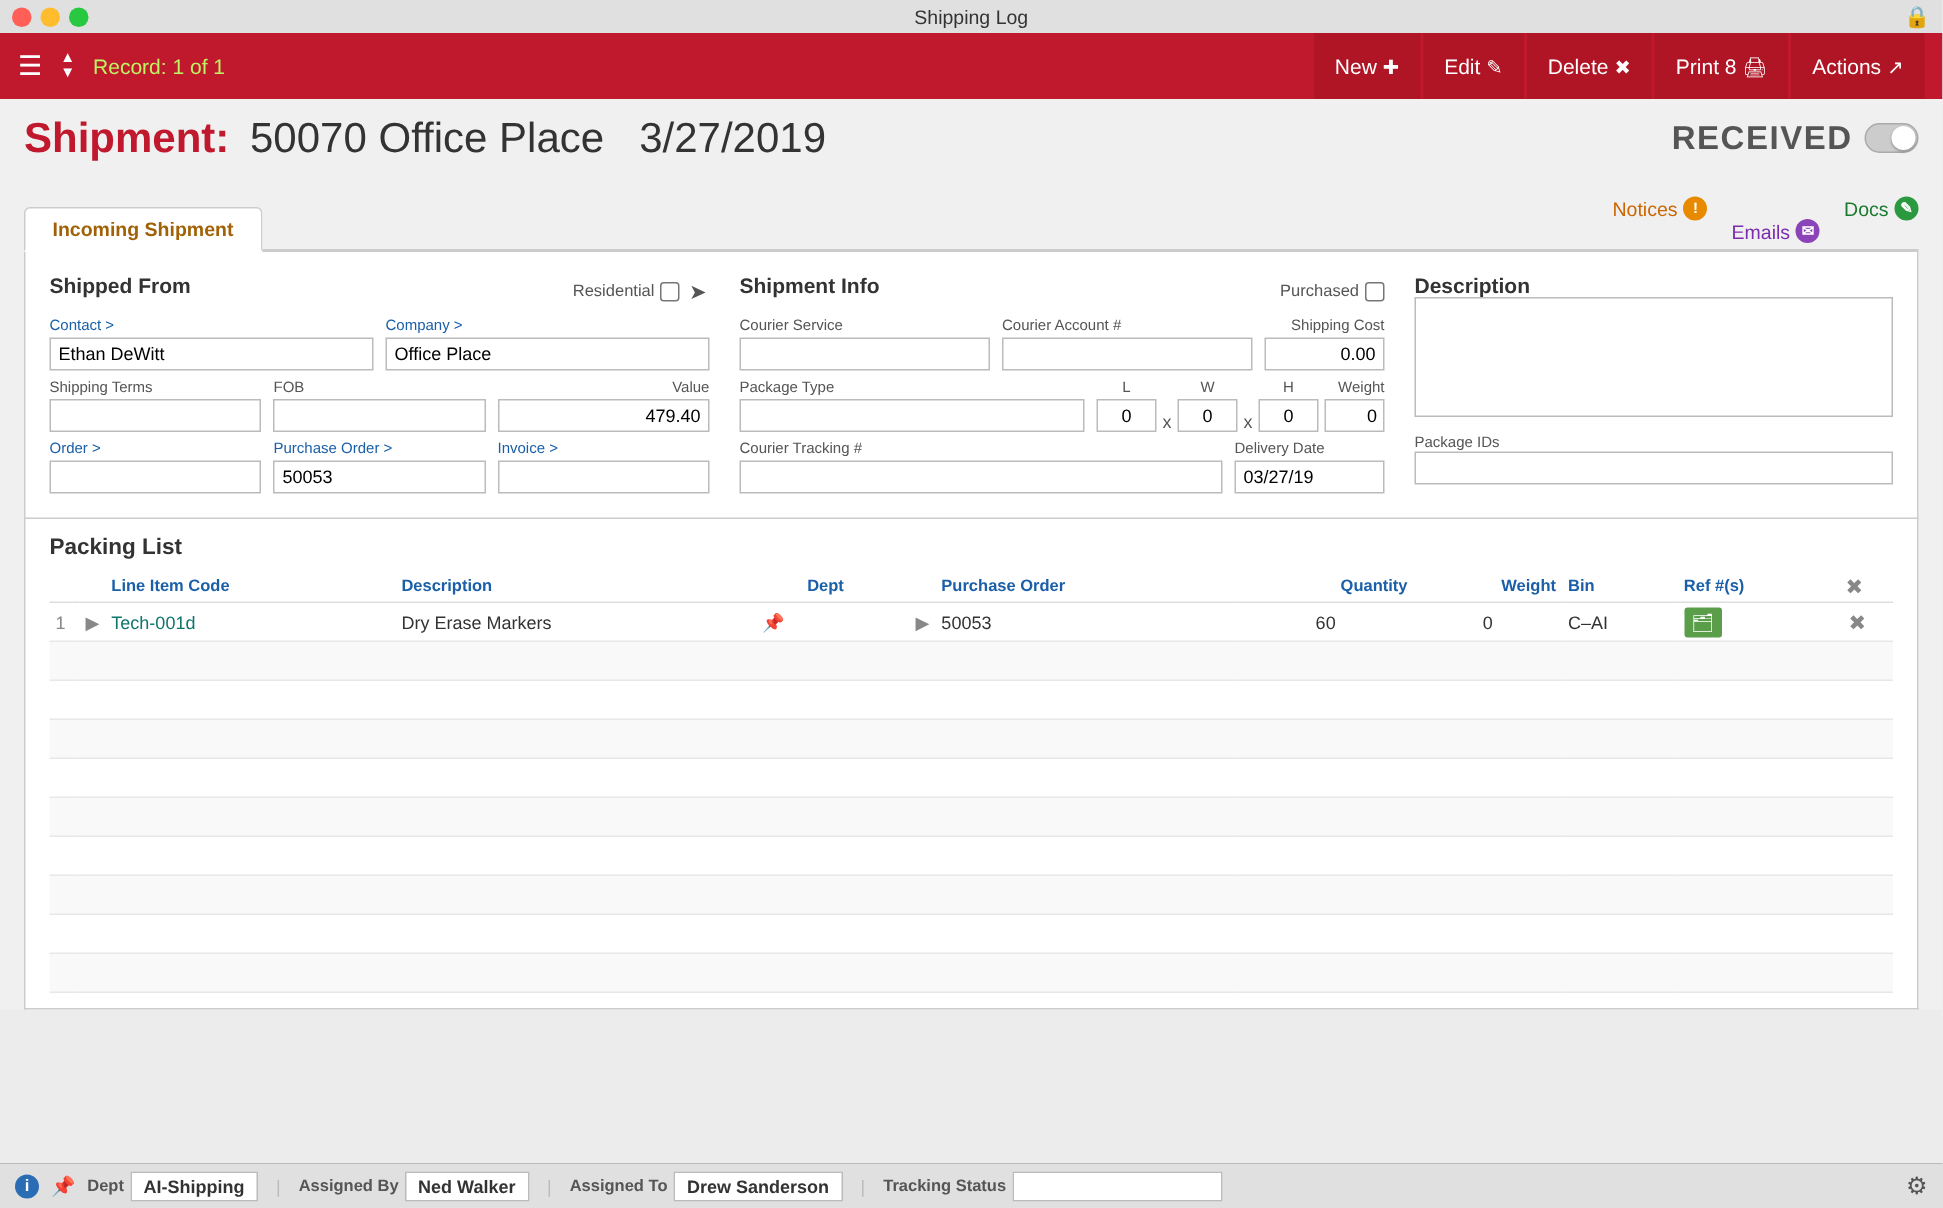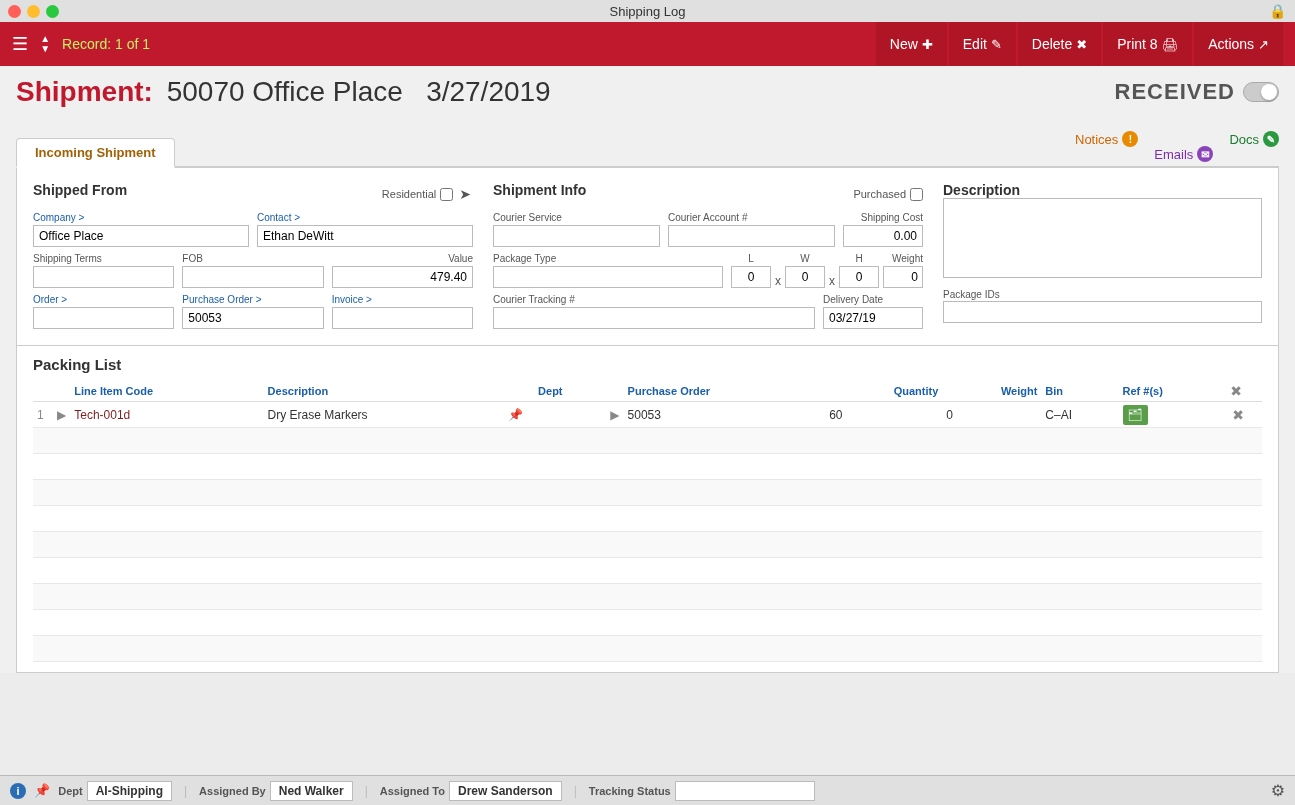--- a/index.html
+++ b/index.html
@@ -323,24 +323,24 @@
       height: 26px;
       border-bottom: 1px solid #e8e8e8;
       vertical-align: middle;
     }
     .packing-table tr:nth-child(odd) td { background: #f9f9f9; }
     .packing-table tr:nth-child(even) td { background: #fff; }
     .packing-table tr.data-row td { background: white; }
 
     .row-num { color: #888; font-size: 11px; width: 20px; }
     .row-arrow { color: #888; width: 14px; cursor: pointer; }
-    .row-link { color: #7f1d1d; cursor: pointer; font-size: 12px; }
+    .row-link { color: #0f766e; cursor: pointer; font-size: 12px; }
     .row-pin { font-size: 12px; color: #888; }
 
-    .packing-table td.right { text-align: left; }
+    .packing-table td.right { text-align: center; }
 
     .row-delete-btn {
       background: none;
       border: none;
       cursor: pointer;
       color: #888;
       font-size: 14px;
       padding: 0 2px;
     }
     .row-delete-header-btn {
@@ -502,26 +502,26 @@
         <div class="shipped-from-header">
           <span class="section-title">Shipped From</span>
           <div class="residential-row">
             <span>Residential</span>
             <input type="checkbox" style="">
             <button class="arrow-btn">➤</button>
           </div>
         </div>
         <div class="field-row">
           <div class="field-group">
+            <span class="field-label link">Contact &gt;</span>
+            <input class="field-input" type="text" value="Ethan DeWitt" style="">
+          </div>
+          <div class="field-group">
             <span class="field-label link">Company &gt;</span>
             <input class="field-input" type="text" value="Office Place" style="">
-          </div>
-          <div class="field-group">
-            <span class="field-label link">Contact &gt;</span>
-            <input class="field-input" type="text" value="Ethan DeWitt" style="">
           </div>
         </div>
         <div class="field-row">
           <div class="field-group">
             <span class="field-label">Shipping Terms</span>
             <input class="field-input" type="text" style="">
           </div>
           <div class="field-group">
             <span class="field-label">FOB</span>
             <input class="field-input" type="text" style="">

